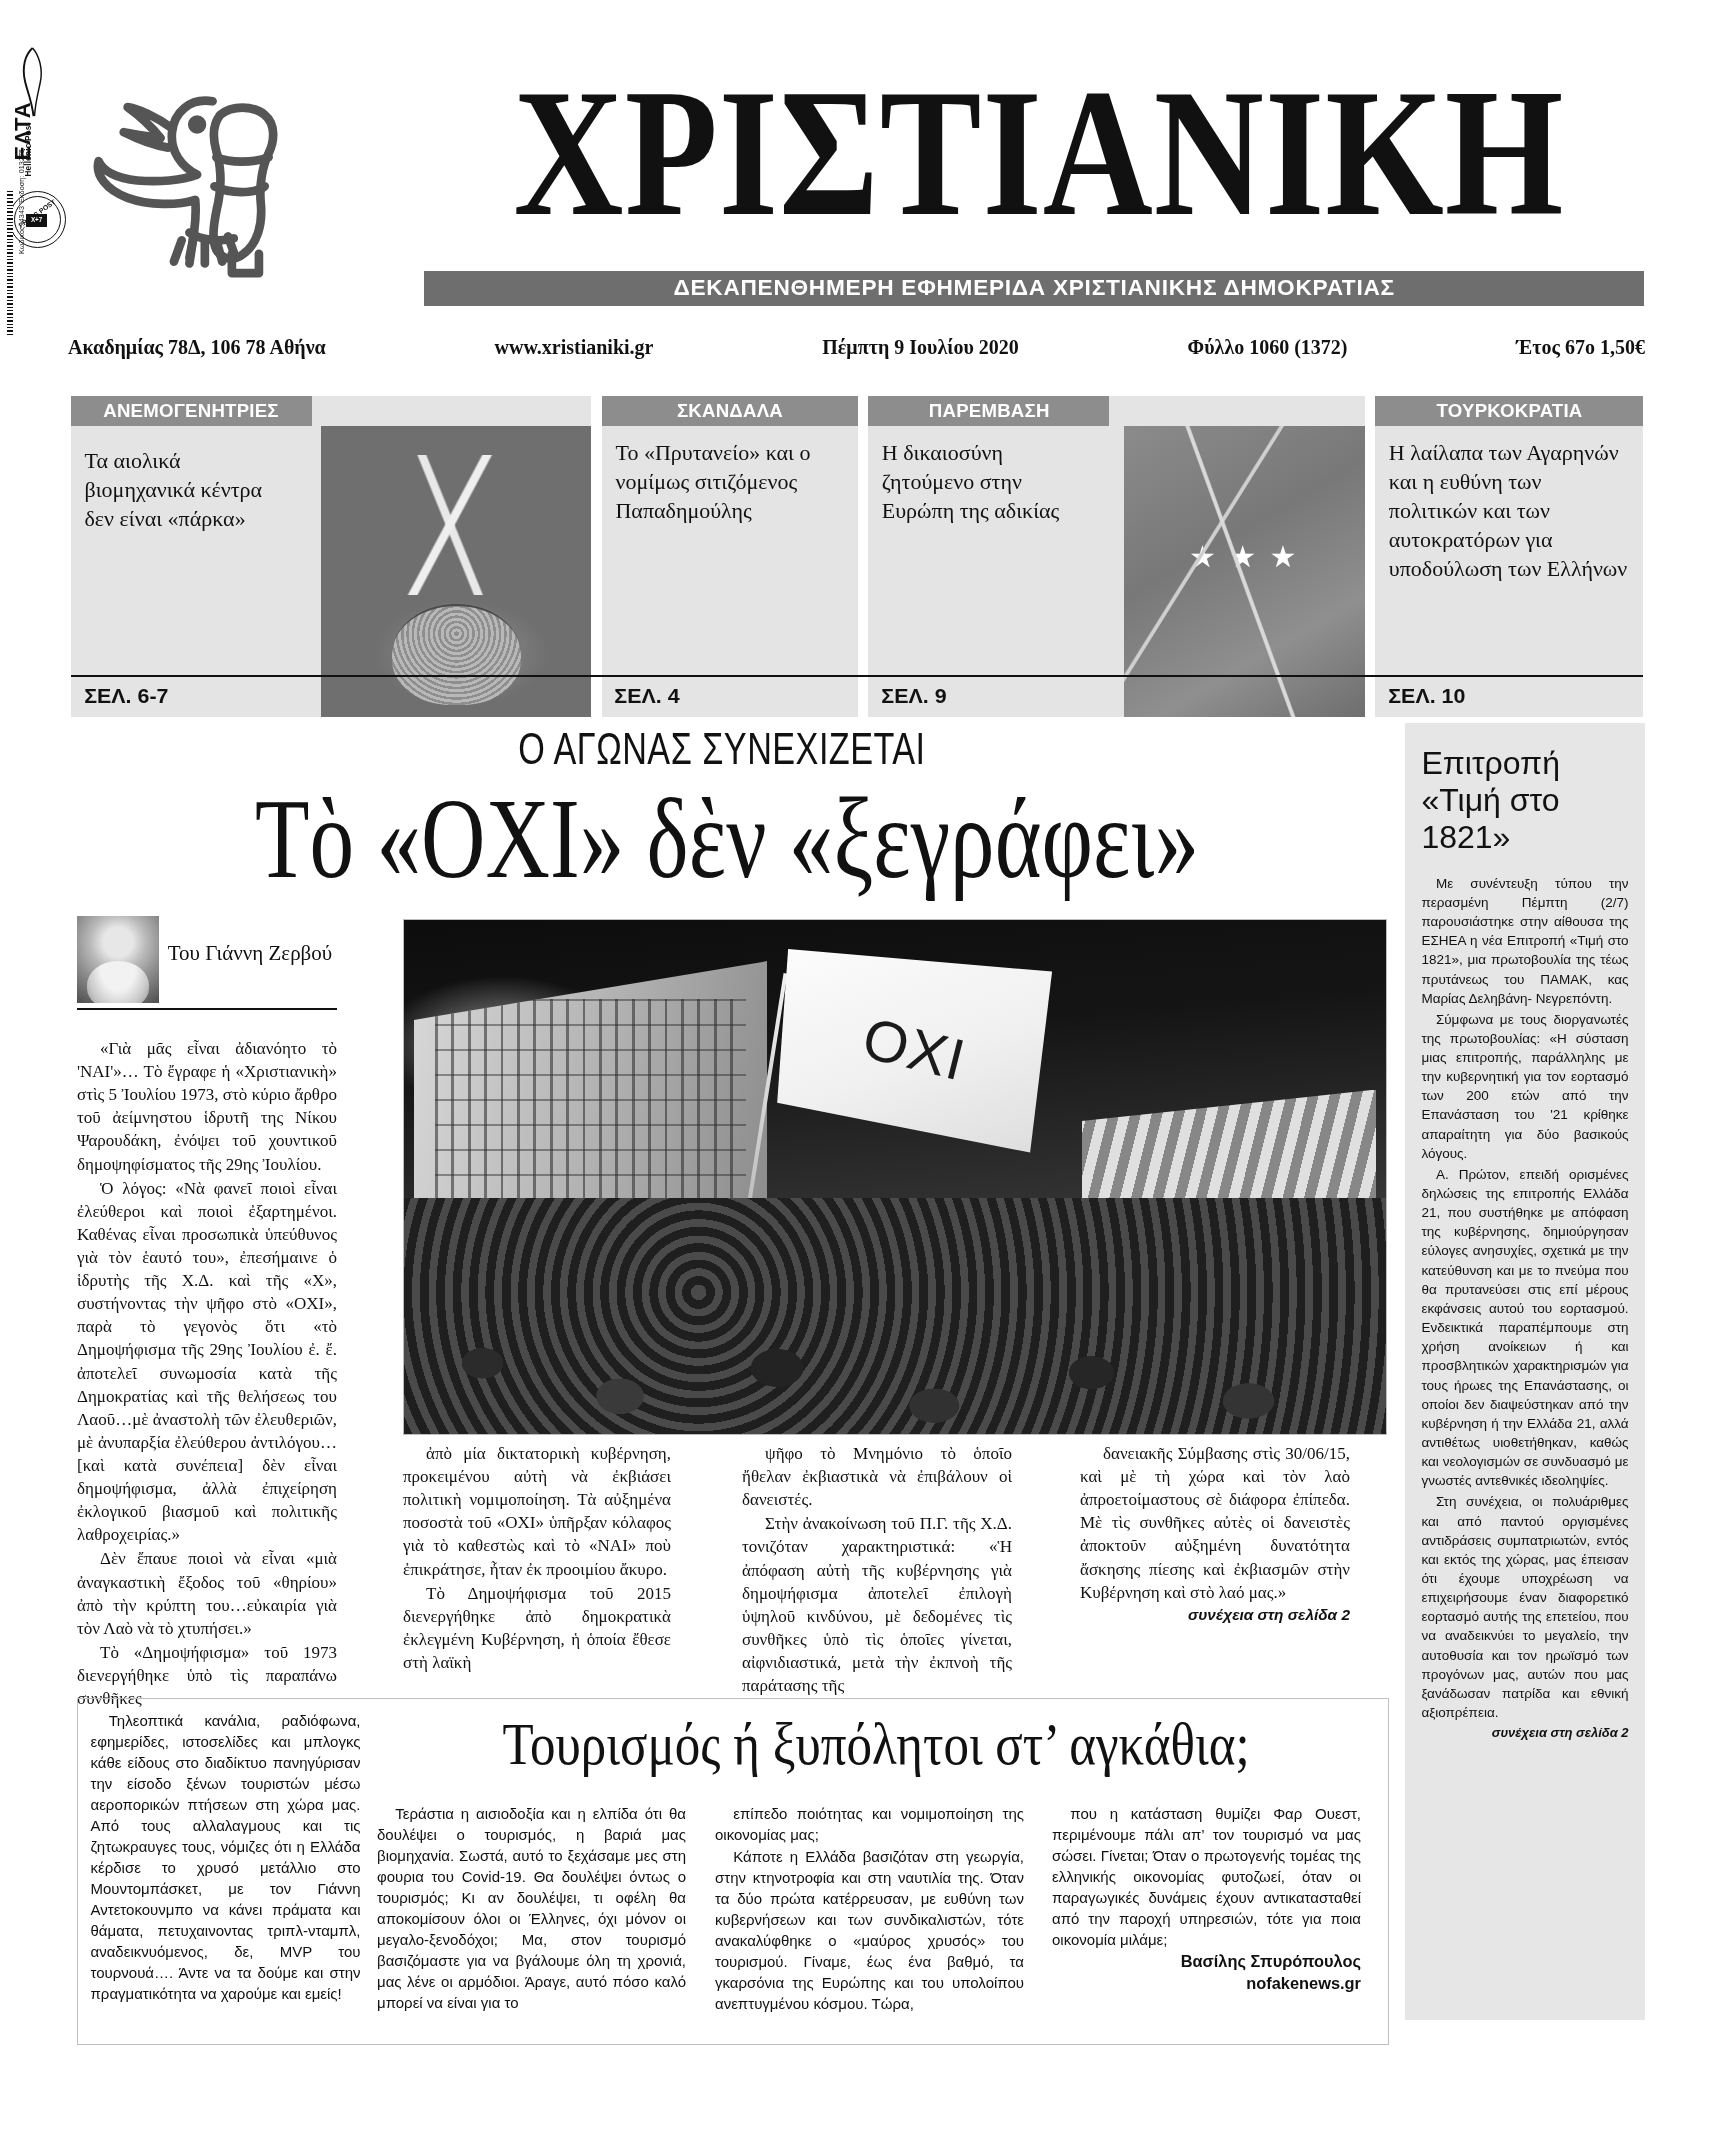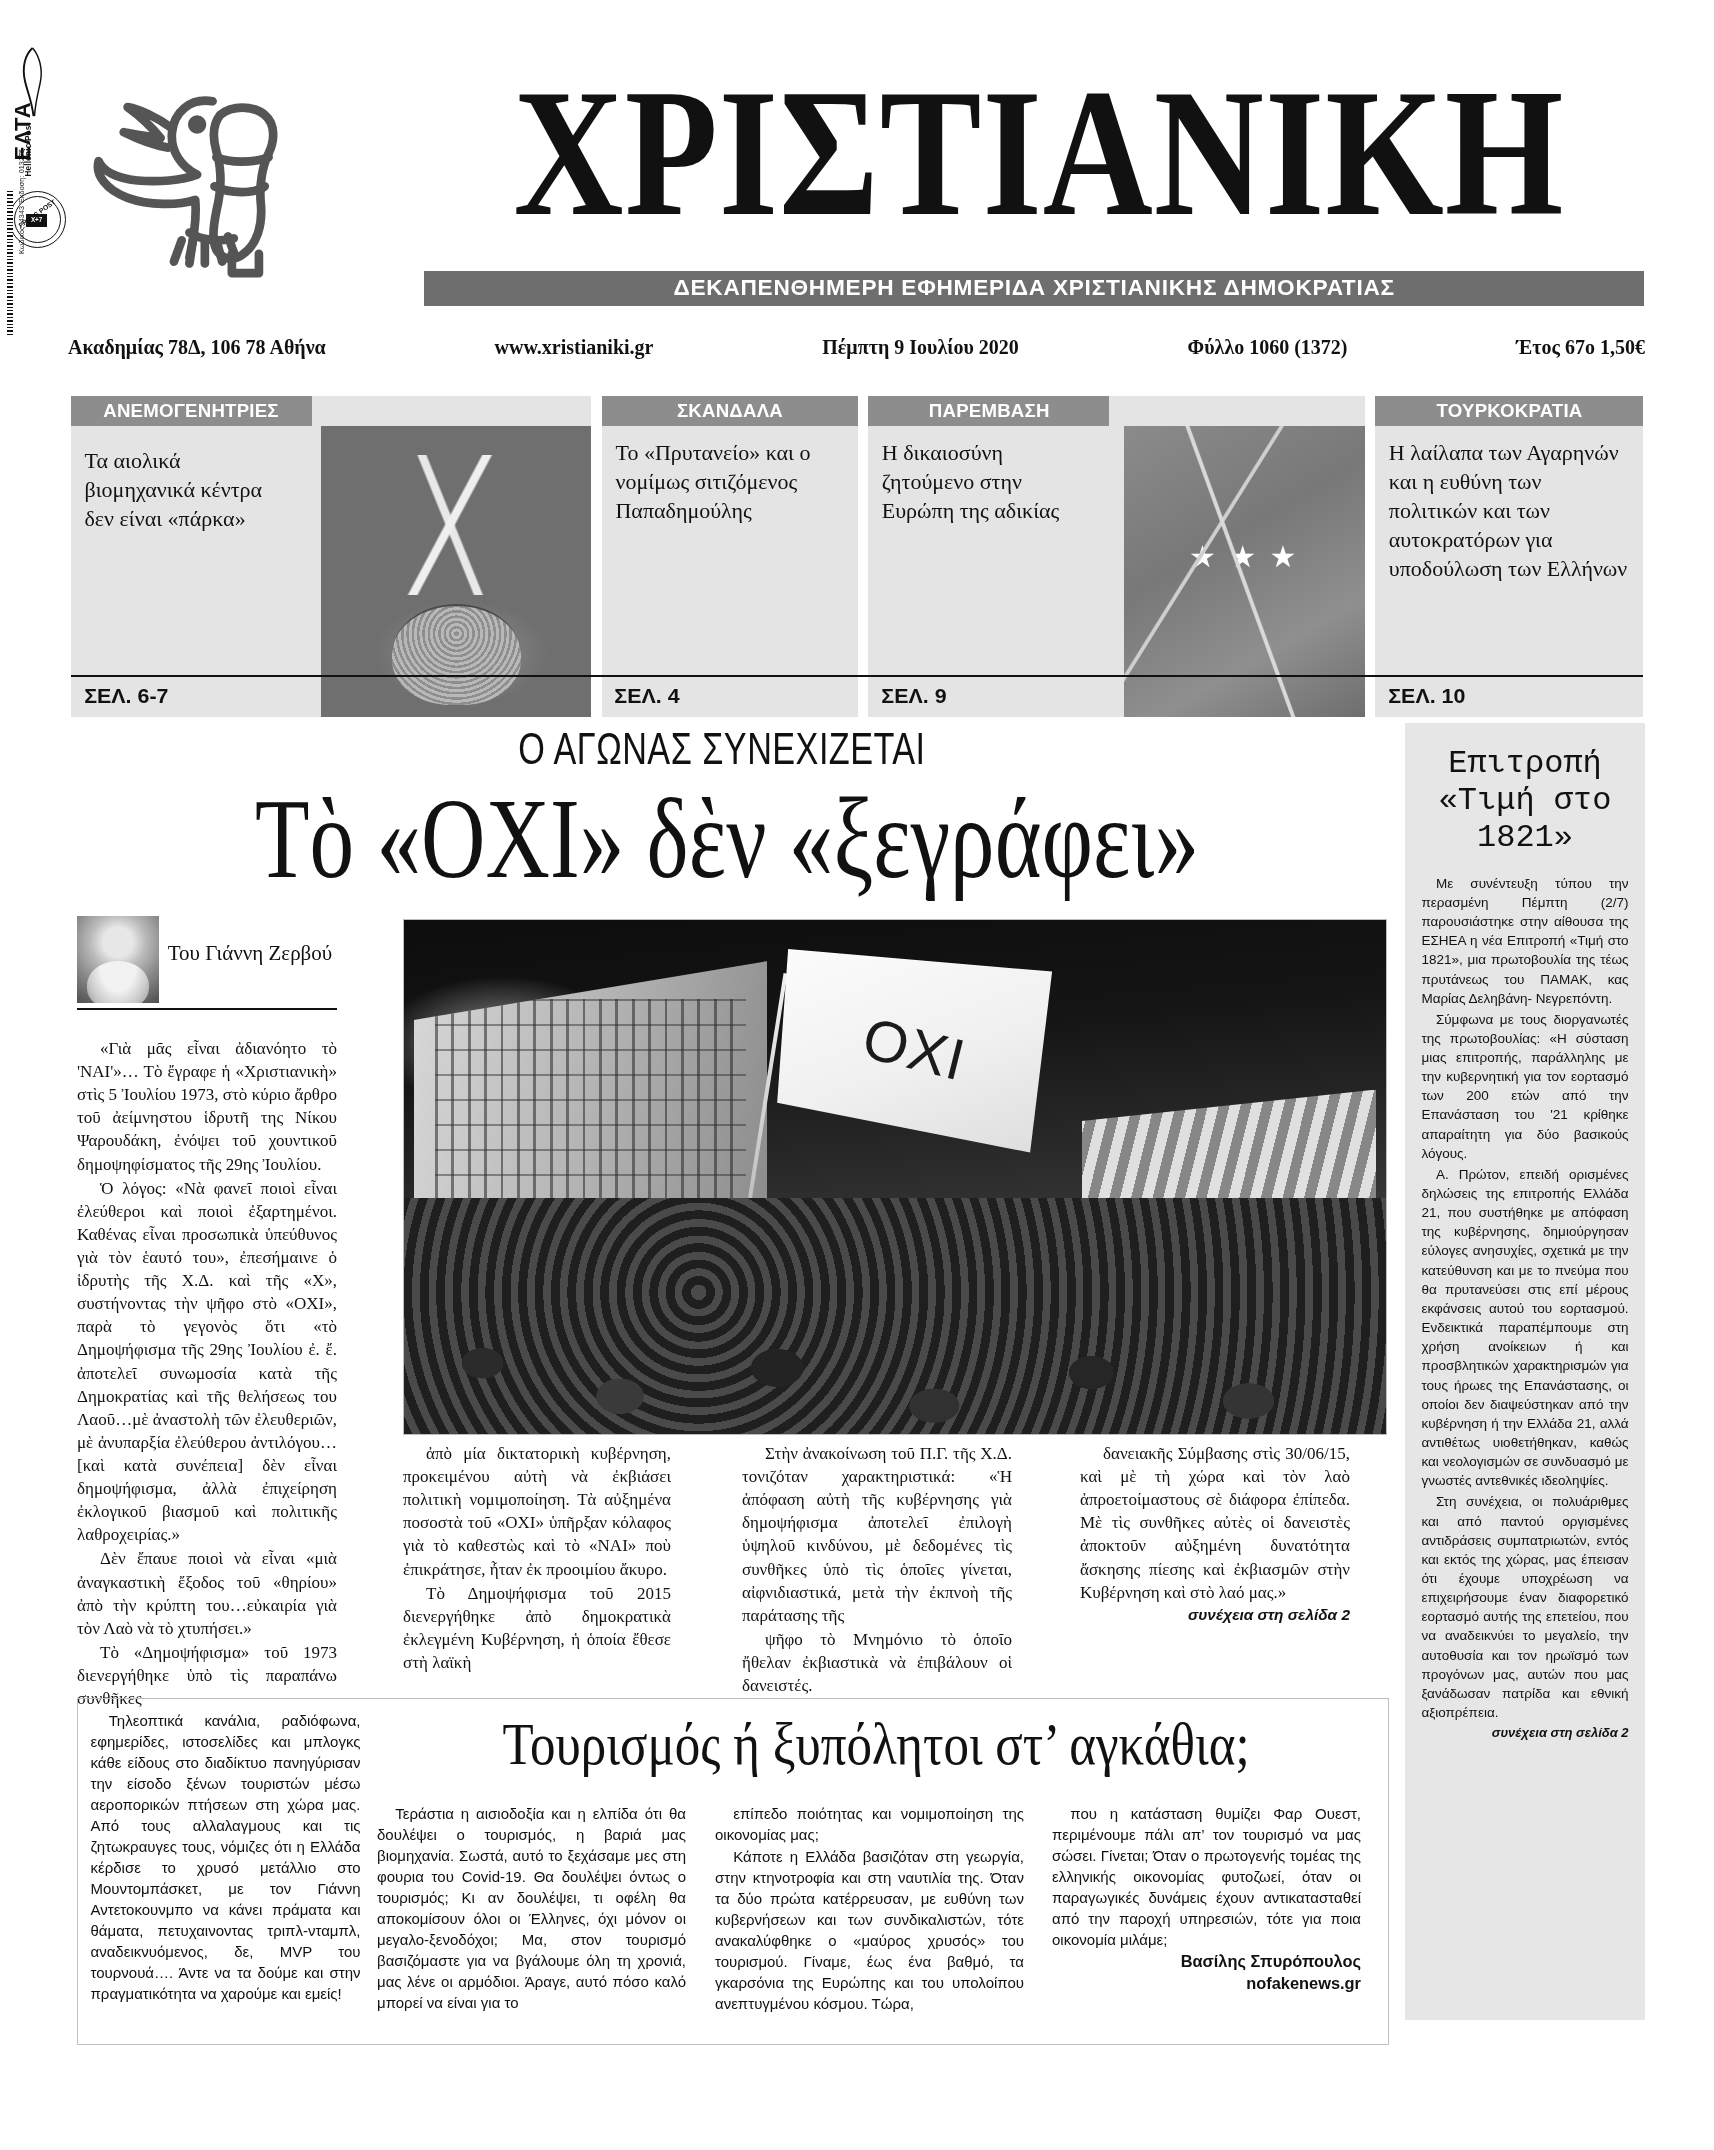--- a/index.html
+++ b/index.html
@@ -263,22 +263,22 @@
     font-family:"Liberation Sans", sans-serif; font-weight:700; font-style:italic;
     font-size: 15.4px; text-align:right; text-indent:0; margin-top: 10.6px;
   }
 
   
   .sidebar {
     position:absolute; left: 1405px; top: 723px; width: 240px; height: 1297px;
     background:#e6e6e6; padding: 22px 16.4px 12.5px 16.4px;
   }
   .sb-title {
-    font-family:Liberation Mono, monospace; font-size: 32px; line-height:1.16;
-    text-align:center; margin: 0 0 17.4px 0;
+    font-family:Liberation Sans, sans-serif; font-size: 32px; line-height:1.16;
+    text-align:left; margin: 0 0 17.4px 0;
   }
   .sb-body {
     font-family:"Liberation Sans", sans-serif; font-size: 13.5px; line-height: 1.42;
     text-align: justify; hyphens:auto;
   }
   .sb-body p { margin: 0 0 1.9px 0; text-indent: 14.5px; }
   .sb-contd {
     font-family:"Liberation Sans", sans-serif; font-weight:700; font-style:italic;
     font-size: 13px; text-align:right; text-indent:0 !important; margin-top: 7.7px;
   }
@@ -429,22 +429,22 @@
       <p>«Γιὰ μᾶς εἶναι ἀδιανόητο τὸ 'ΝΑΙ'»… Τὸ ἔγραφε ἡ «Χριστιανικὴ» στὶς 5 Ἰουλίου 1973, στὸ κύριο ἄρθρο τοῦ ἀείμνηστου ἱδρυτῆ της Νίκου Ψαρουδάκη, ἐνόψει τοῦ χουντικοῦ δημοψηφίσματος τῆς 29ης Ἰουλίου.</p>
       <p>Ὁ λόγος: «Νὰ φανεῖ ποιοὶ εἶναι ἐλεύθεροι καὶ ποιοὶ ἐξαρτημένοι. Καθένας εἶναι προσωπικὰ ὑπεύθυνος γιὰ τὸν ἑαυτό του», ἐπεσήμαινε ὁ ἱδρυτὴς τῆς Χ.Δ. καὶ τῆς «Χ», συστήνοντας τὴν ψῆφο στὸ «ΟΧΙ», παρὰ τὸ γεγονὸς ὅτι «τὸ Δημοψήφισμα τῆς 29ης Ἰουλίου ἐ. ἔ. ἀποτελεῖ συνωμοσία κατὰ τῆς Δημοκρατίας καὶ τῆς θελήσεως του Λαοῦ…μὲ ἀναστολὴ τῶν ἐλευθεριῶν, μὲ ἀνυπαρξία ἐλεύθερου ἀντιλόγου…[καὶ κατὰ συνέπεια] δὲν εἶναι δημοψήφισμα, ἀλλὰ ἐπιχείρηση ἐκλογικοῦ βιασμοῦ καὶ πολιτικῆς λαθροχειρίας.»</p>
       <p>Δὲν ἔπαυε ποιοὶ νὰ εἶναι «μιὰ ἀναγκαστικὴ ἔξοδος τοῦ «θηρίου» ἀπὸ τὴν κρύπτη του…εὐκαιρία γιὰ τὸν Λαὸ νὰ τὸ χτυπήσει.»</p>
       <p>Τὸ «Δημοψήφισμα» τοῦ 1973 διενεργήθηκε ὑπὸ τὶς παραπάνω συνθῆκες</p>
     </div>
     <div class="mc mc2">
       <p>ἀπὸ μία δικτατορικὴ κυβέρνηση, προκειμένου αὐτὴ νὰ ἐκβιάσει πολιτικὴ νομιμοποίηση. Τὰ αὐξημένα ποσοστὰ τοῦ «ΟΧΙ» ὑπῆρξαν κόλαφος γιὰ τὸ καθεστὼς καὶ τὸ «ΝΑΙ» ποὺ ἐπικράτησε, ἦταν ἐκ προοιμίου ἄκυρο.</p>
       <p>Τὸ Δημοψήφισμα τοῦ 2015 διενεργήθηκε ἀπὸ δημοκρατικὰ ἐκλεγμένη Κυβέρνηση, ἡ ὁποία ἔθεσε στὴ λαϊκὴ</p>
     </div>
     <div class="mc mc3">
+      <p>ψῆφο τὸ Μνημόνιο τὸ ὁποῖο ἤθελαν ἐκβιαστικὰ νὰ ἐπιβάλουν οἱ δανειστές.</p>
       <p>Στὴν ἀνακοίνωση τοῦ Π.Γ. τῆς Χ.Δ. τονιζόταν χαρακτηριστικά: «Ἡ ἀπόφαση αὐτὴ τῆς κυβέρνησης γιὰ δημοψήφισμα ἀποτελεῖ ἐπιλογὴ ὑψηλοῦ κινδύνου, μὲ δεδομένες τὶς συνθῆκες ὑπὸ τὶς ὁποῖες γίνεται, αἰφνιδιαστικά, μετὰ τὴν ἐκπνοὴ τῆς παράτασης τῆς</p>
-      <p>ψῆφο τὸ Μνημόνιο τὸ ὁποῖο ἤθελαν ἐκβιαστικὰ νὰ ἐπιβάλουν οἱ δανειστές.</p>
     </div>
     <div class="mc mc4">
       <p>δανειακῆς Σύμβασης στὶς 30/06/15, καὶ μὲ τὴ χώρα καὶ τὸν λαὸ ἀπροετοίμαστους σὲ διάφορα ἐπίπεδα. Μὲ τὶς συνθῆκες αὐτὲς οἱ δανειστὲς ἀποκτοῦν αὐξημένη δυνατότητα ἄσκησης πίεσης καὶ ἐκβιασμῶν στὴν Κυβέρνηση καὶ στὸ λαό μας.»</p>
       <p class="contd">συνέχεια στη σελίδα 2</p>
     </div>
   </div>
 
   <div class="sidebar">
     <div class="sb-title">Επιτροπή «Τιμή στο 1821»</div>
     <div class="sb-body">

